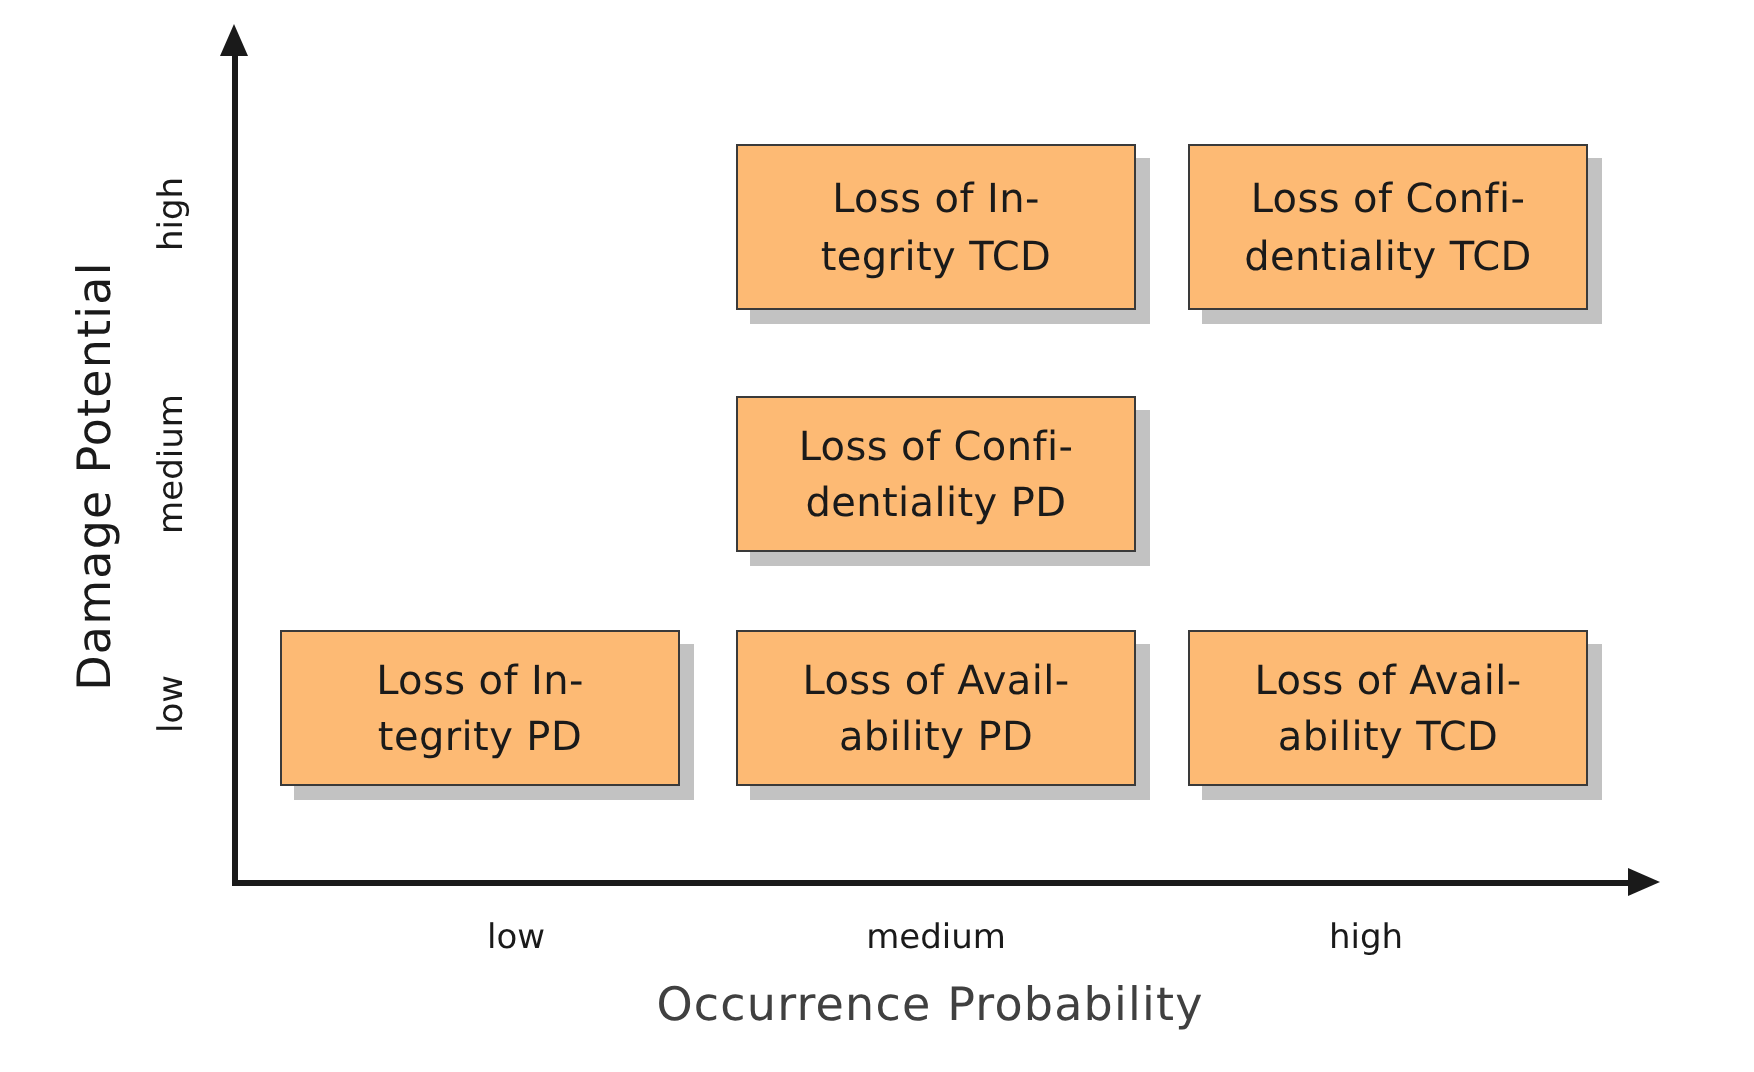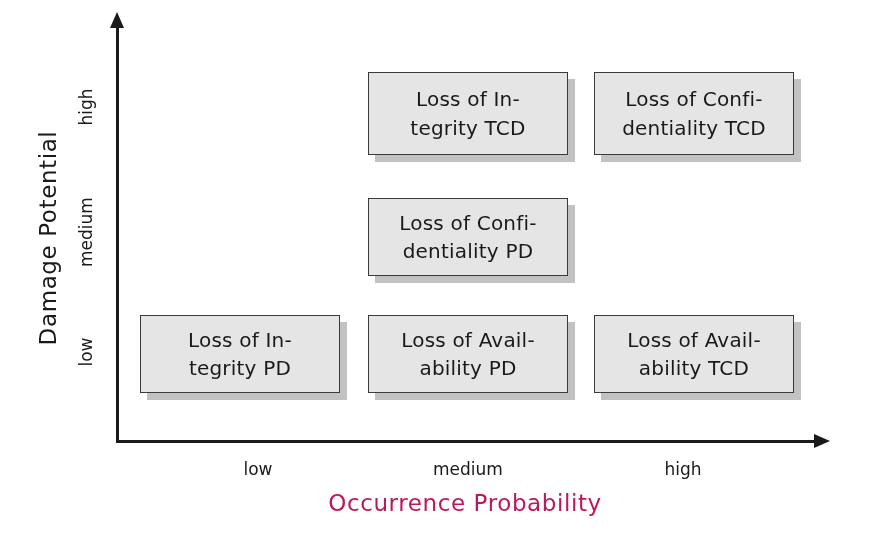--- a/index.html
+++ b/index.html
@@ -66,21 +66,21 @@
     letter-spacing: 0.6px;
     white-space: nowrap;
   }
   #x-axis-title {
     position: absolute;
     left: 215px;
     top: 490px;
     width: 500px;
     text-align: center;
     font-size: 23px;
-    color: #be185d;
+    color: #404040;
     letter-spacing: 0.6px;
     white-space: nowrap;
   }
 
   
   .y-tick {
     position: absolute;
     width: 110px;
     text-align: center;
     transform: rotate(-90deg);
@@ -102,21 +102,21 @@
     white-space: nowrap;
   }
   #x-tick-low    { left: 173px; }
   #x-tick-medium { left: 383px; }
   #x-tick-high   { left: 598px; }
 
   
   .cell {
     position: absolute;
     box-sizing: border-box;
-    background: #e5e5e5;
+    background: #fdba74;
     border: 1.5px solid #3a3a3a;
     box-shadow: 7px 7px 0 0 #c2c2c2;
     display: flex;
     align-items: center;
     justify-content: center;
     text-align: center;
   }
   .cell-label {
     font-size: 20px;
     line-height: 1.42;

